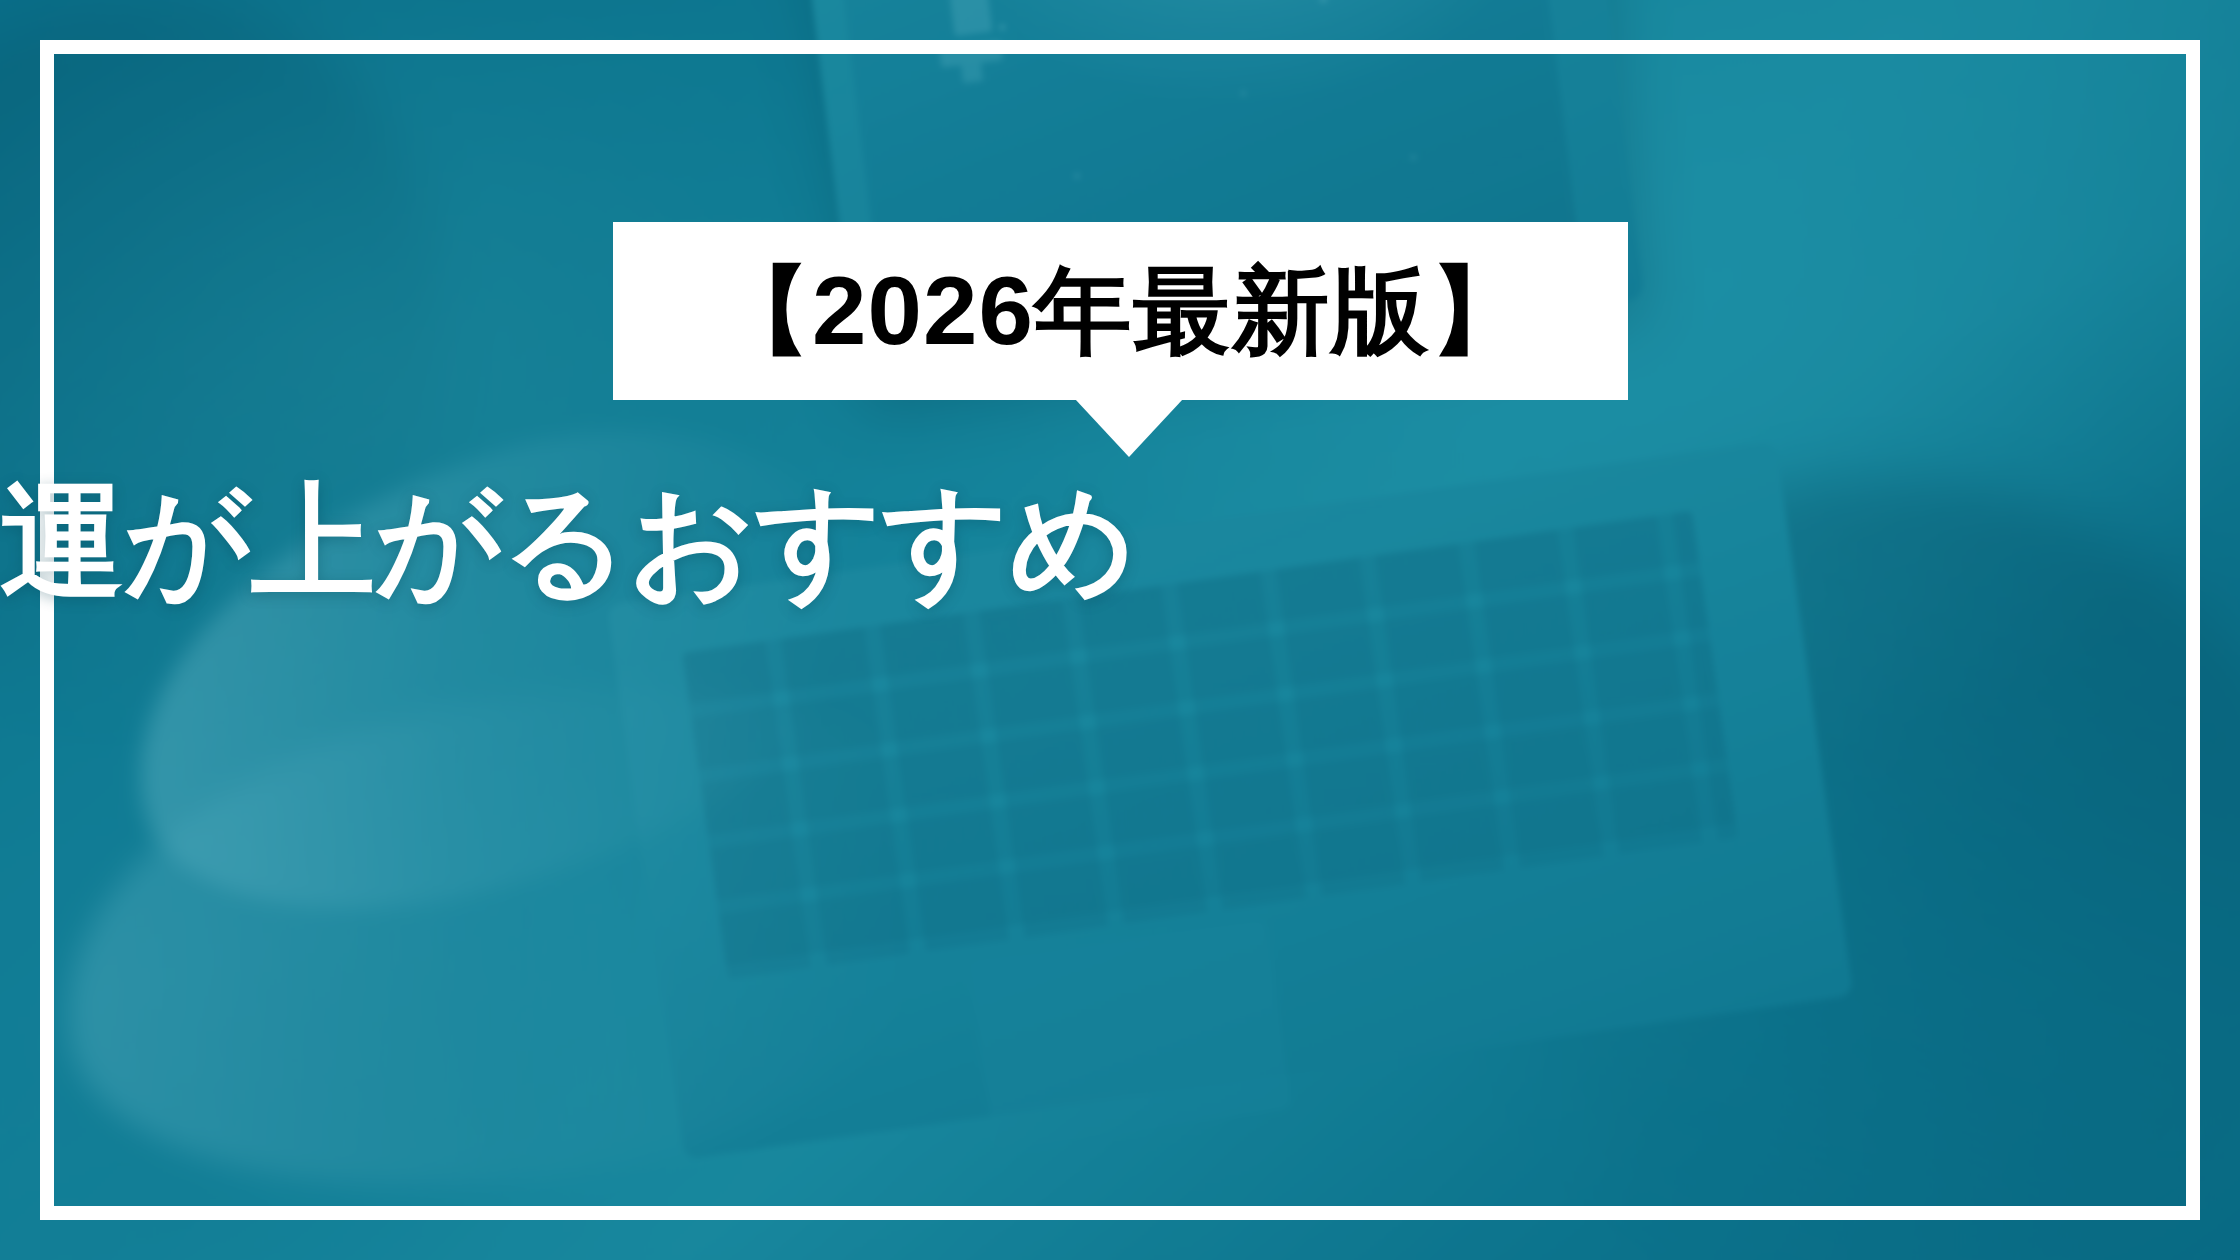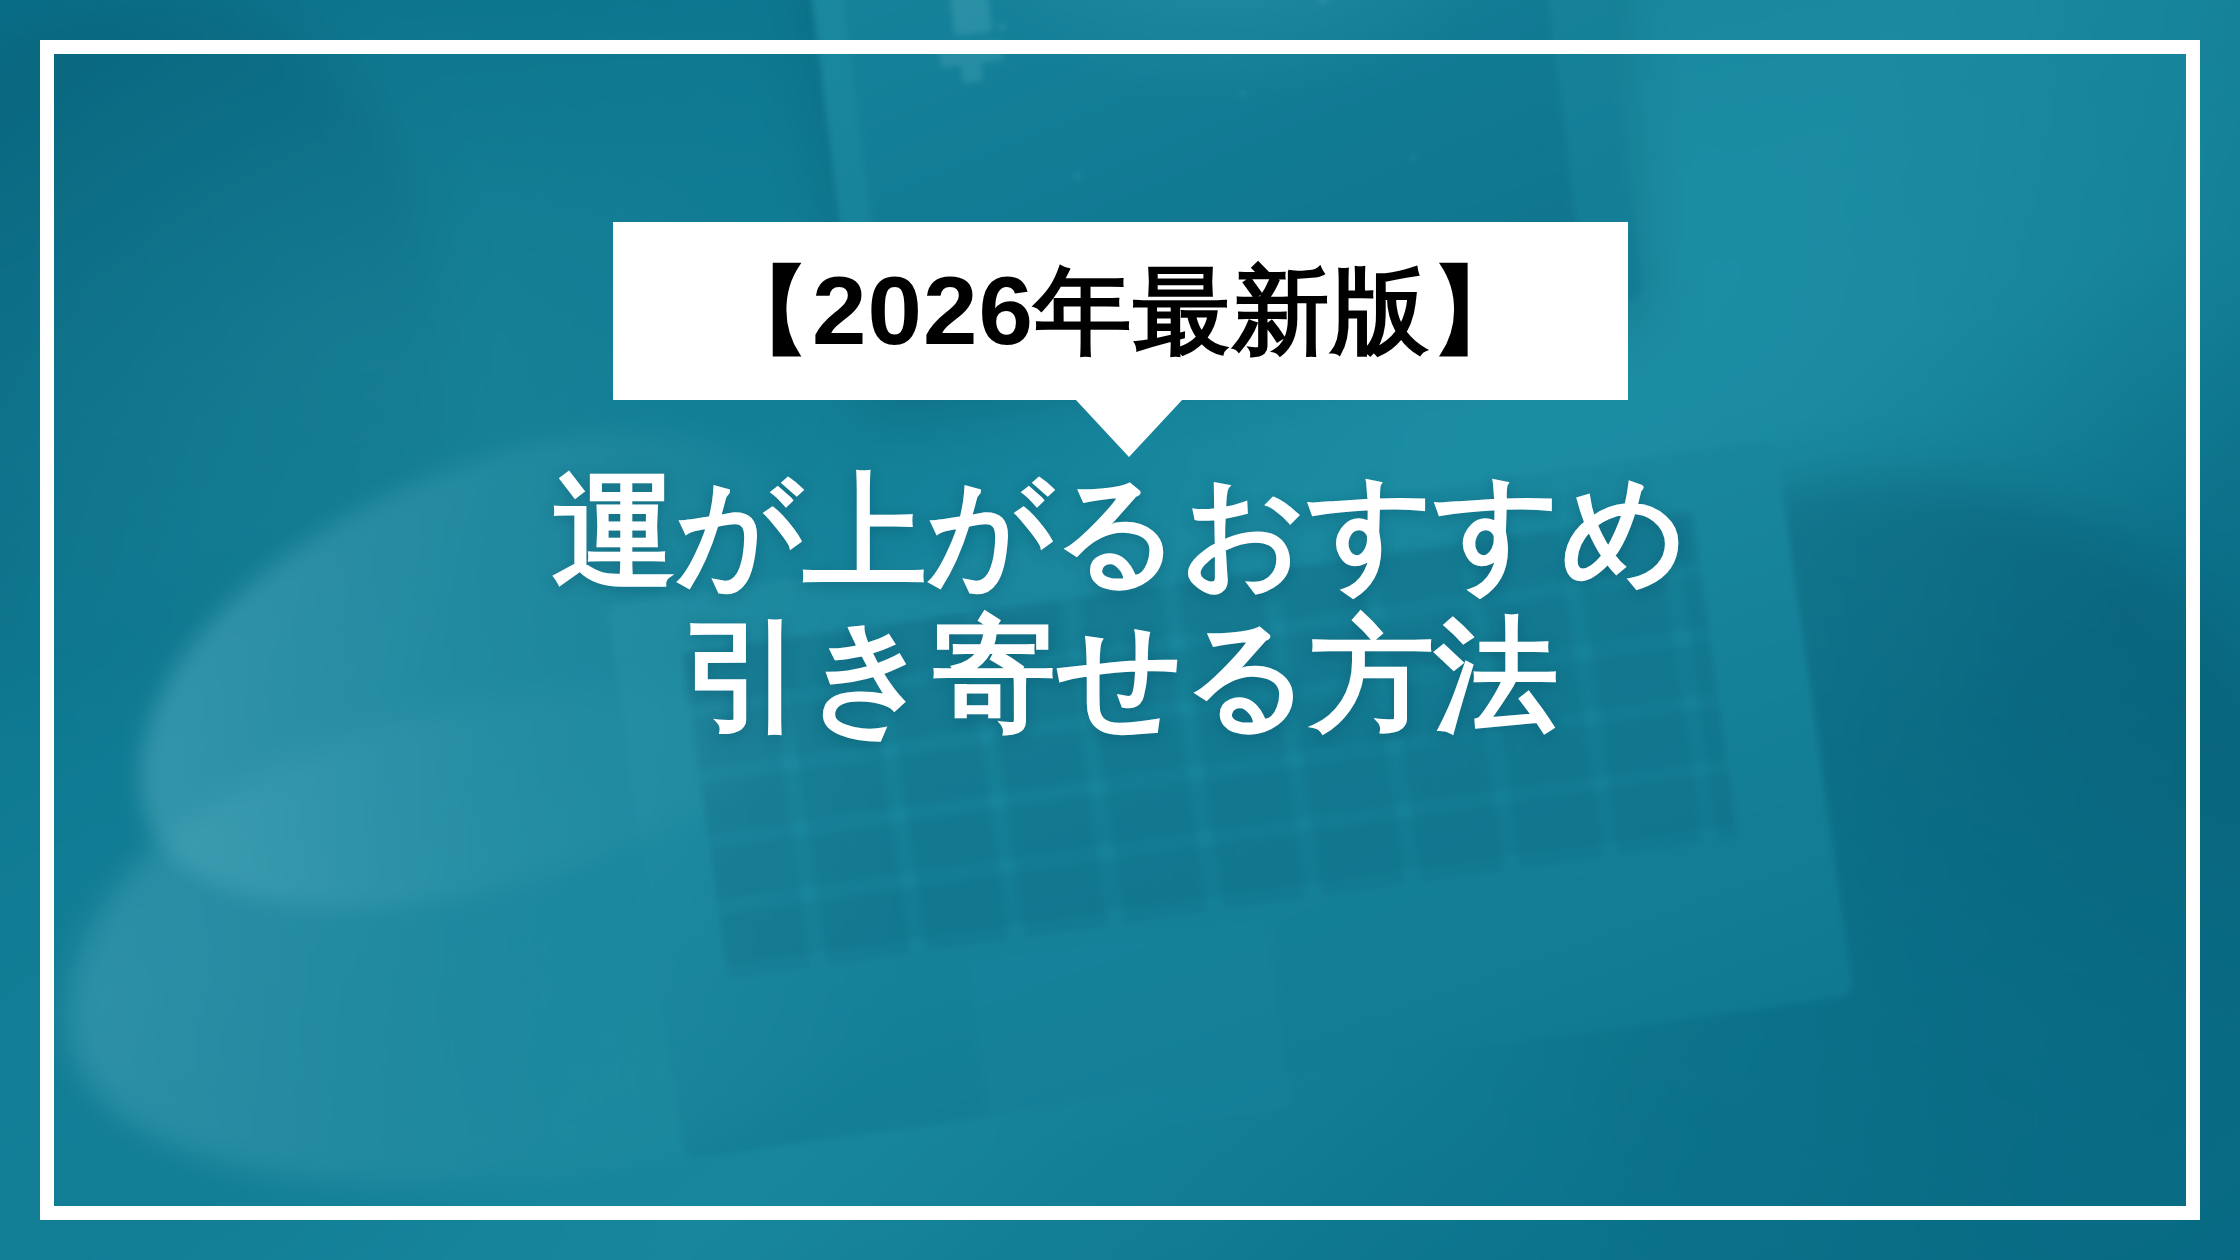--- a/index.html
+++ b/index.html
@@ -181,23 +181,23 @@
     width:0; height:0;
     border-left:54px solid transparent;
     border-right:54px solid transparent;
     border-top:58px solid #ffffff;
   }
 
   
   .headline {
     position:absolute;
     left:0; right:0; top:470px;
-    text-align:center;
+    text-align:left;
     color:#ffffff;
-    font-family:Liberation Mono, monospace;
+    font-family:Liberation Sans, sans-serif;
     font-weight:700;
     font-size:124px;
     line-height:1.16;
     letter-spacing:0px;
     text-shadow:0 3px 14px rgba(4,62,80,.30);
   }
   .headline .ln { display:block; white-space:nowrap; }
 </style>
 </head>
 <body>
@@ -227,16 +227,15 @@
 
   <div class="badge-wrap">
     <div class="badge-box">
       <span class="badge-text">【2026年最新版】</span>
     </div>
     <div class="badge-tail"></div>
   </div>
 
   <div class="headline">
     <span class="ln">運が上がるおすすめ</span>
-    <span class="ln">引き寄せる方法</span>
   </div>
 
 </div>
 
 </body></html>

